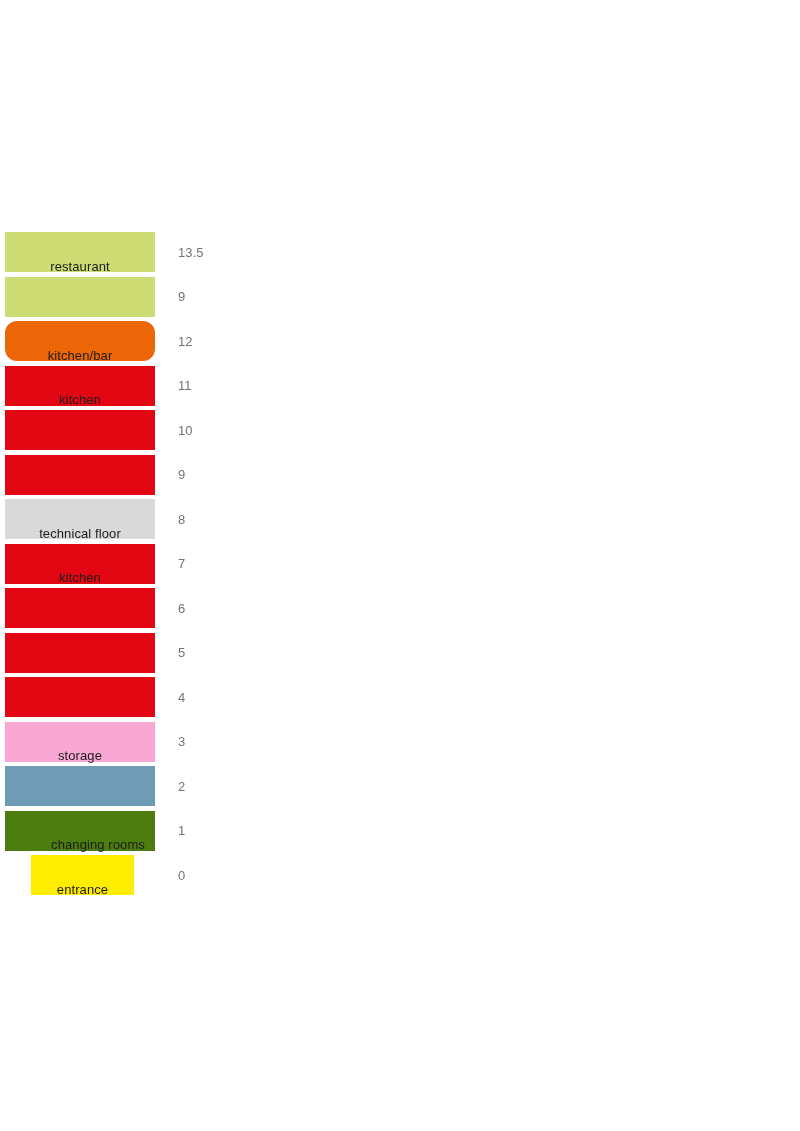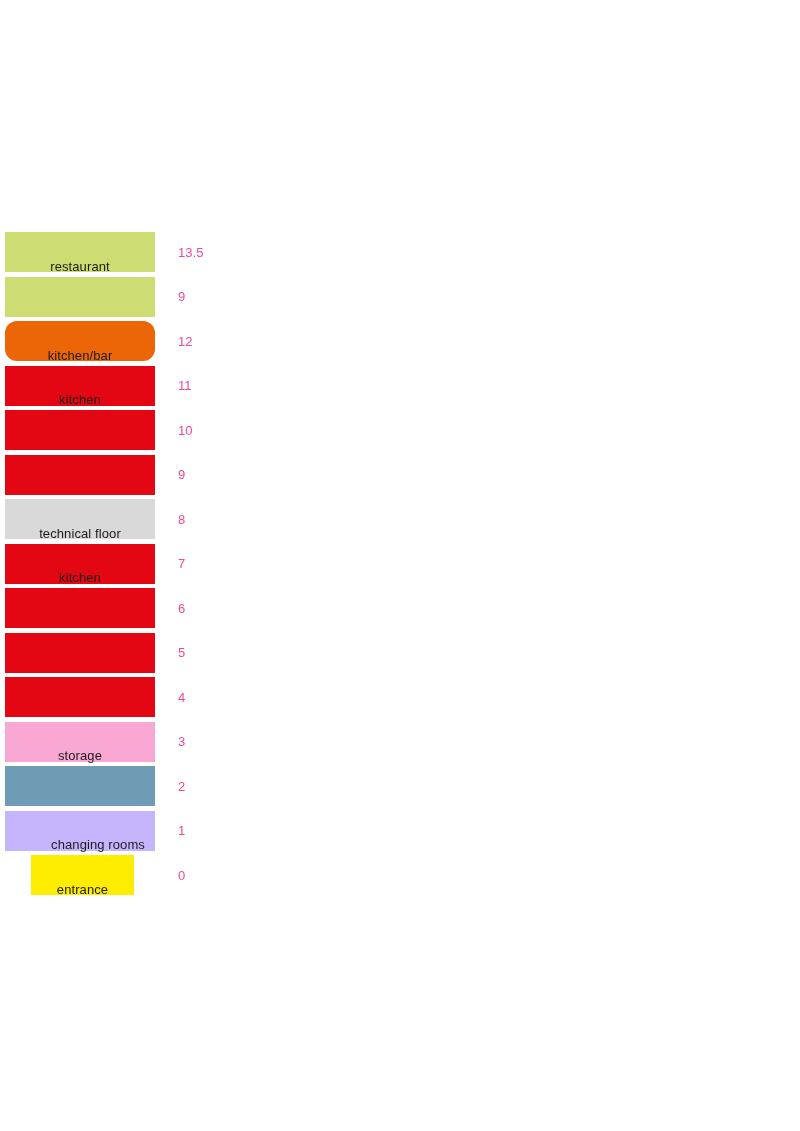--- a/index.html
+++ b/index.html
@@ -58,21 +58,21 @@
 
   .floor-number {
     position: absolute;
     left: 178px;
     top: 0;
     height: 40px;
     display: flex;
     align-items: center;
     font-size: 13px;
     line-height: 1;
-    color: #ec4899;
+    color: #737373;
     letter-spacing: 0.1px;
     white-space: nowrap;
     user-select: none;
   }
 </style>
 </head>
 <body>
 
 <div id="floor-diagram">
     <div class="floor-row">
@@ -147,21 +147,21 @@
       </div>
       <div class="floor-number">3</div>
     </div>
     <div class="floor-row">
       <div class="floor-bar" style="background: rgb(111, 156, 180);">
         <span class="floor-label"></span>
       </div>
       <div class="floor-number">2</div>
     </div>
     <div class="floor-row">
-      <div class="floor-bar" style="background: #c4b5fd; padding-left: 36px;">
+      <div class="floor-bar" style="background: #4d7c0f; padding-left: 36px;">
         <span class="floor-label">changing rooms</span>
       </div>
       <div class="floor-number">1</div>
     </div>
     <div class="floor-row">
       <div class="floor-bar inset" style="background: rgb(255, 237, 0);">
         <span class="floor-label">entrance</span>
       </div>
       <div class="floor-number">0</div>
     </div>

